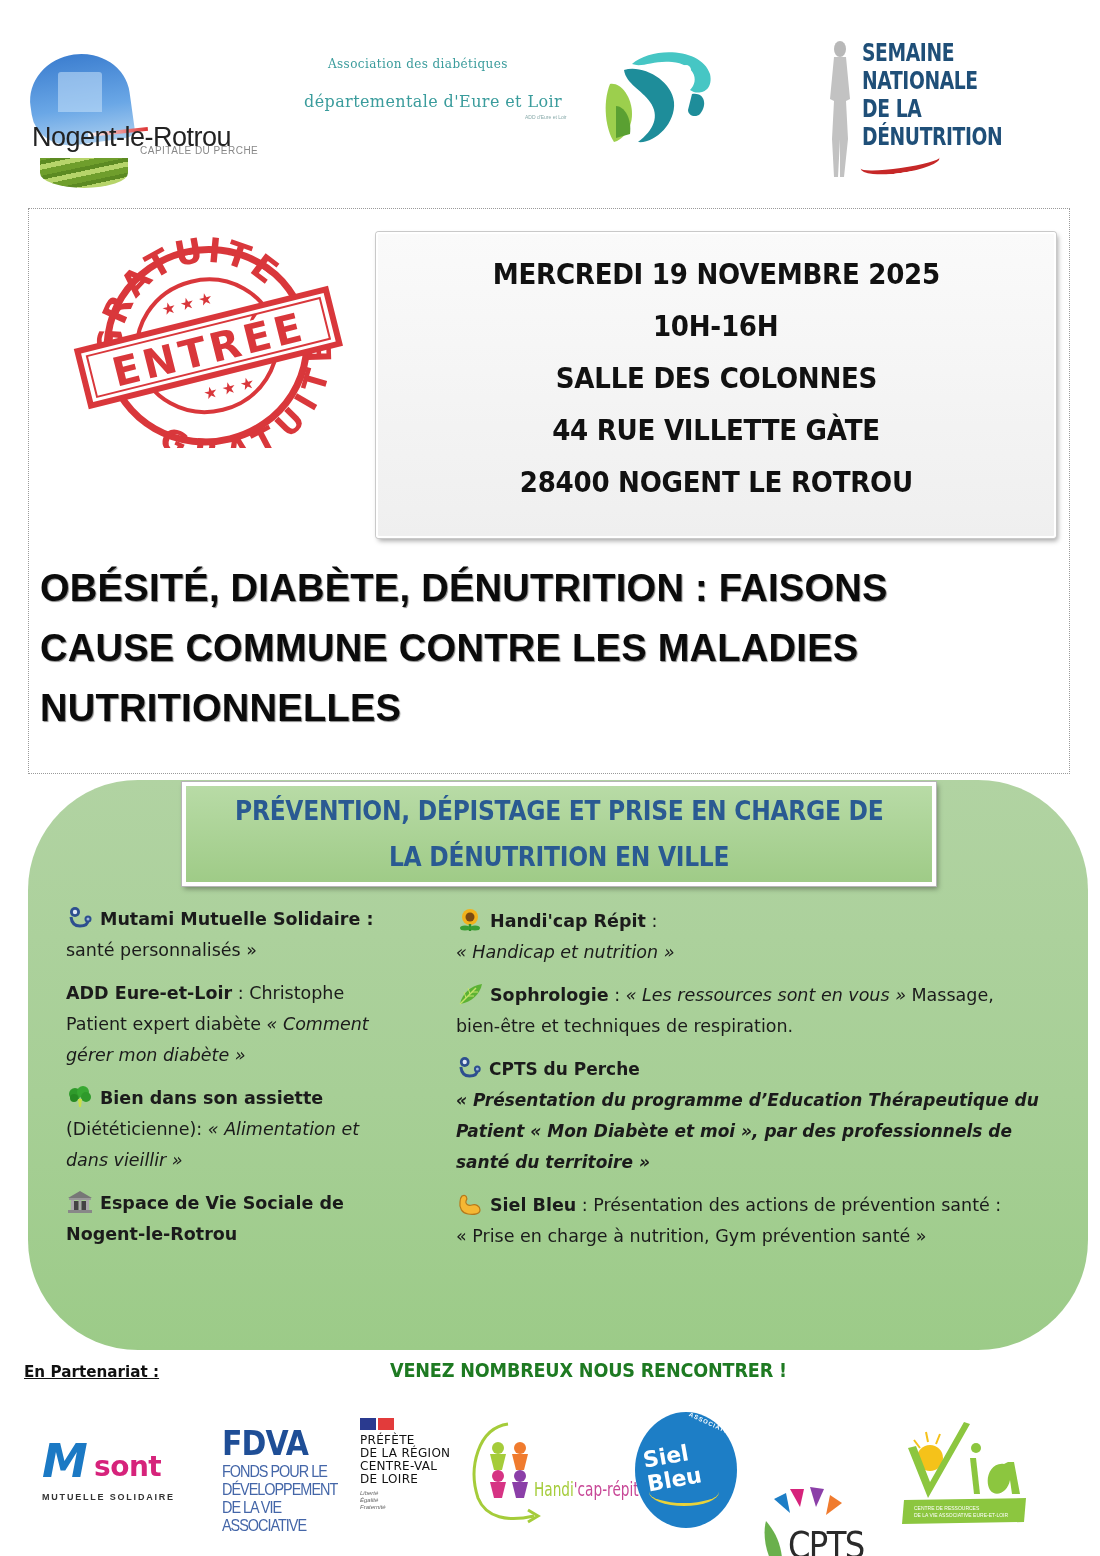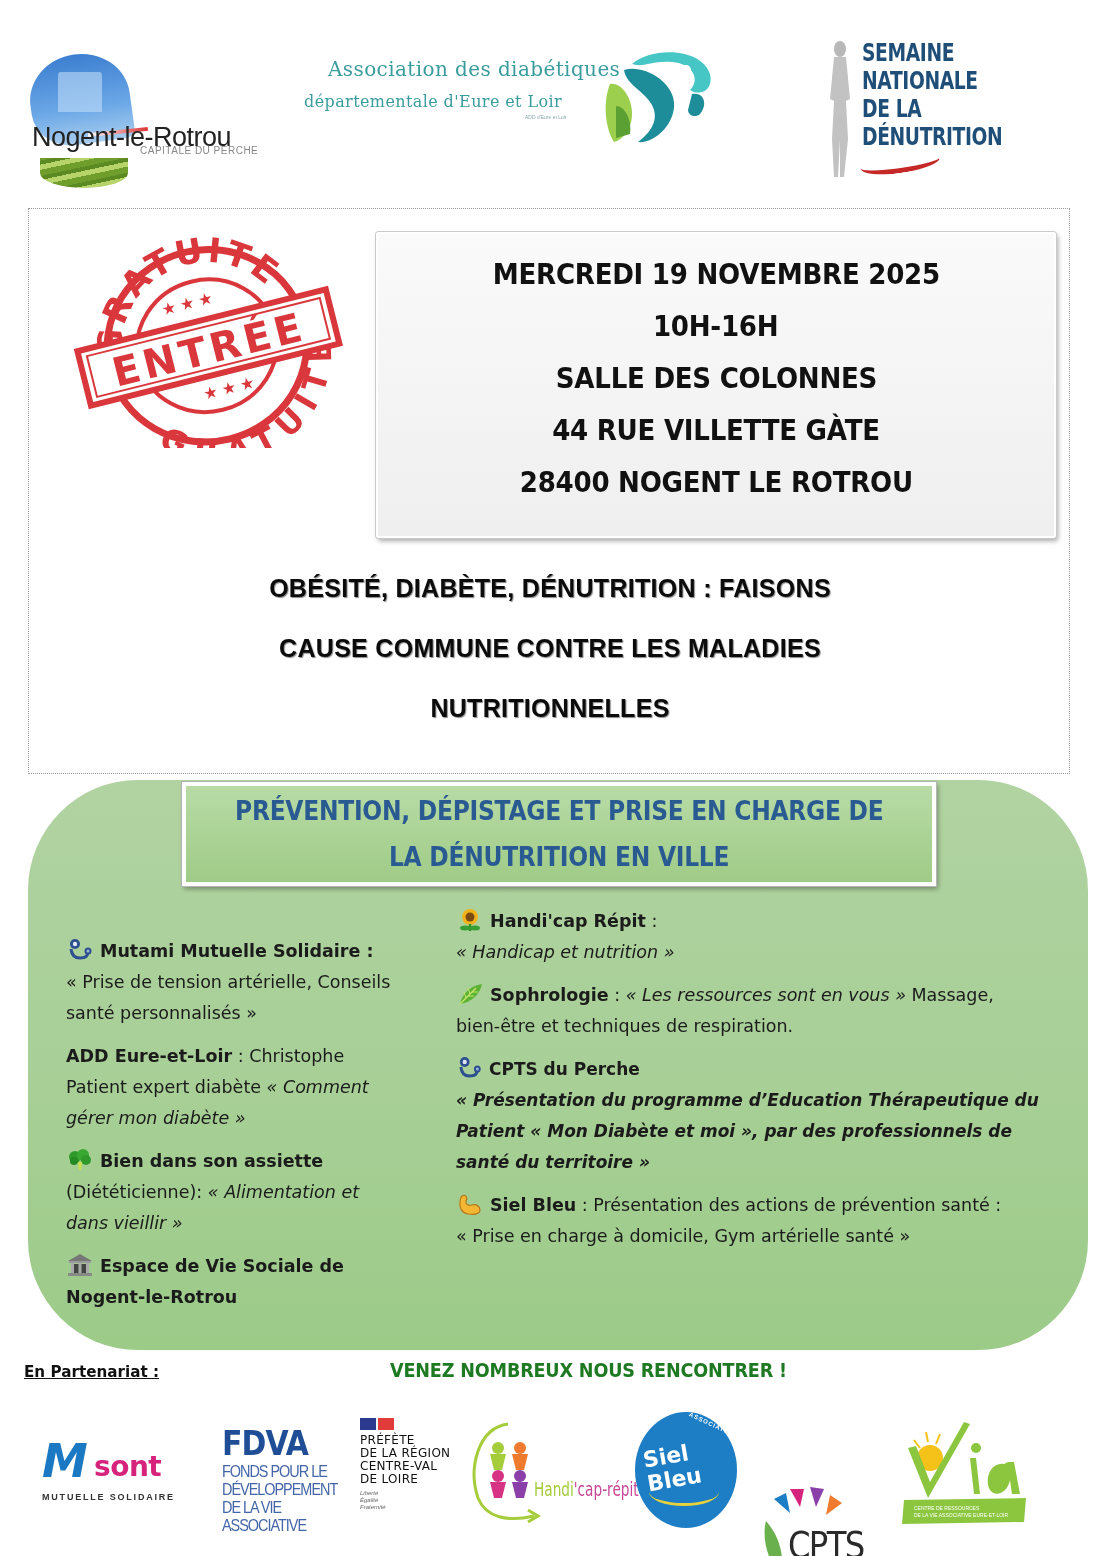--- a/index.html
+++ b/index.html
@@ -13,21 +13,21 @@
     background: linear-gradient(180deg, #3d7fd0 0%, #6aa7e6 60%, #a8cdef 100%); transform: rotate(-8deg); }
   .nogent-castle { position: absolute; left: 30px; top: 22px; width: 44px; height: 40px; background: rgba(200,225,250,.55); border-radius: 3px 3px 0 0; }
   .nogent-flag { position: absolute; left: 60px; top: 80px; width: 60px; height: 4px; background: linear-gradient(90deg,#fff,#d33); transform: rotate(-6deg); }
   .nogent-name { position: absolute; left: 4px; top: 72px; font-size: 27px; color: #222; letter-spacing: -0.5px; font-family: "Liberation Sans", sans-serif; }
   .nogent-sub { position: absolute; left: 112px; top: 95px; font-size: 10px; color: #888; letter-spacing: 0.5px; }
   .nogent-field { position: absolute; left: 12px; top: 108px; width: 88px; height: 30px; border-radius: 0 0 50% 50%;
     background: repeating-linear-gradient(-12deg, #6f9e2c 0 6px, #b6d46a 6px 11px, #5c8a22 11px 15px); }
 
   .add-logo { left: 300px; top: 40px; width: 420px; height: 110px; }
   .add-text1, .add-text2 { position: absolute; font-family: "DejaVu Serif", "Liberation Serif", serif; color: #3a9c9c; }
-  .add-text1 { left: 28px; top: 17px; font-size: 20px; letter-spacing: 0.4px; }
+  .add-text1 { left: 28px; top: 17px; font-size: 12px; letter-spacing: 0.4px; }
   .add-text2 { left: 4px; top: 52px; font-size: 16px; letter-spacing: 0.4px; }
   .add-text3 { position: absolute; left: 225px; top: 74px; font-size: 5px; color: #8aa; }
   .add-mark { position: absolute; left: 302px; top: 4px; width: 112px; height: 106px; }
 
   .snd-logo { left: 820px; top: 35px; width: 180px; height: 150px; }
   .snd-figure { position: absolute; left: 6px; top: 4px; width: 28px; height: 140px; }
   .snd-text { position: absolute; left: 42px; top: 4px; font-family: "DejaVu Sans", sans-serif; font-weight: bold; font-size: 24px; line-height: 28px;
     color: #1f4f78; transform: scaleX(0.78); transform-origin: left top; letter-spacing: -0.5px; }
   .snd-swoosh { position: absolute; left: 40px; top: 118px; width: 80px; height: 20px; border-bottom: 5px solid #c62828; border-radius: 0 0 60% 60%; transform: rotate(-8deg); }
 
@@ -36,37 +36,37 @@
 
   .stamp { position: absolute; left: 50px; top: 228px; width: 310px; height: 220px; }
 
   .info-box { position: absolute; left: 376px; top: 232px; width: 680px; height: 306px;
     background: linear-gradient(180deg, #fafafa 0%, #efefef 100%);
     border: 2px solid #ffffff; box-shadow: 0 0 0 1px #c9c9c9, 2px 3px 5px rgba(0,0,0,.35); border-radius: 3px;
     display: flex; flex-direction: column; align-items: center; padding-top: 14px; }
   .info-line { font-family: "DejaVu Sans", sans-serif; font-weight: bold; font-size: 29px; line-height: 52px; color: #111;
     transform: scaleX(0.9); letter-spacing: -0.3px; white-space: nowrap; }
 
-  .main-title { position: absolute; left: 40px; top: 558px; width: 1020px; text-align: center;
-    font-family: "Liberation Sans", sans-serif; font-weight: bold; font-size: 25px; line-height: 60px; color: #0b0b0b;
+  .main-title { position: absolute; left: 40px; top: 558px; width: 1020px; text-align: left;
+    font-family: "Liberation Sans", sans-serif; font-weight: bold; font-size: 38px; line-height: 60px; color: #0b0b0b;
     letter-spacing: 0.3px; text-shadow: 1px 1px 1px #888; }
 
   
   .green-panel { position: absolute; left: 28px; top: 780px; width: 1060px; height: 570px;
     background: linear-gradient(180deg, #b1d3a2 0%, #a7cf96 55%, #9ccb88 100%);
     border-radius: 110px 110px 110px 110px; }
   .green-header { position: absolute; left: 182px; top: 782px; width: 754px; height: 104px;
     background: linear-gradient(180deg, #b8dba6 0%, #9fcb87 100%);
     border: 4px solid #ffffff; box-shadow: 0 0 0 1px #b5b5b5, 2px 3px 5px rgba(0,0,0,.35);
     display: flex; flex-direction: column; align-items: center; justify-content: center; }
   .green-header-line { font-family: "DejaVu Sans", sans-serif; font-weight: bold; font-size: 26px; line-height: 46px; color: #2a5a92;
     transform: scaleX(0.9); letter-spacing: -0.3px; white-space: nowrap; }
 
   .col { position: absolute; font-family: "DejaVu Sans", sans-serif; font-size: 17.5px; line-height: 31px; color: #1b1b1b; }
-  .col-left { left: 66px; top: 904px; width: 370px; margin-top: 32px; }
+  .col-left { left: 66px; top: 904px; width: 370px; }
   .col-right { left: 456px; top: 906px; width: 600px; }
   .entry { margin-bottom: 12px; }
   .entry p { white-space: nowrap; }
   .entry .name { font-weight: bold; }
   .entry i { font-style: italic; }
   .entry .bi { font-weight: bold; font-style: italic; }
   .ico { display: inline-block; width: 28px; height: 24px; vertical-align: -5px; margin-right: 6px; }
   .ico svg { width: 28px; height: 24px; }
   .tight p { transform: scaleX(0.97); transform-origin: left; }
 
@@ -195,21 +195,20 @@
   <div class="entry">
     <p><span class="ico">
       <svg viewBox="0 0 28 24">
             <circle cx="9" cy="6" r="5" fill="#2d4f8f"></circle>
             <circle cx="9" cy="6" r="2.2" fill="#dfe8f5"></circle>
             <path d="M5 11 Q6 20 14 20 Q22 20 22 14" stroke="#2d4f8f" stroke-width="3" fill="none"></path>
             <circle cx="22" cy="13" r="3.5" fill="#2d4f8f"></circle>
             <circle cx="22" cy="13" r="1.5" fill="#9fb6da"></circle>
           </svg>
     </span><span class="name">Mutami Mutuelle Solidaire</span><span class="name"> :</span></p>
-    <p>« Prise de tension artérielle, Conseils</p>
     <p>santé personnalisés »</p>
   </div>
   <div class="entry">
     <p><span class="name">ADD Eure-et-Loir</span><span> : Christophe</span></p>
     <p><span>Patient expert diabète </span><i>« Comment</i></p>
     <p><i>gérer mon diabète »</i></p>
   </div>
   <div class="entry">
     <p><span class="ico">
       <svg viewBox="0 0 28 24">
@@ -276,21 +275,21 @@
     <p class="bi">« Présentation du programme d’Education Thérapeutique du</p>
     <p class="bi">Patient « Mon Diabète et moi », par des professionnels de</p>
     <p class="bi">santé du territoire »</p>
   </div>
   <div class="entry">
     <p><span class="ico">
       <svg viewBox="0 0 28 24">
             <path d="M6 4 C10 2 12 6 10 9 C9 12 12 14 16 13 C20 12 24 14 24 18 C24 22 18 23 12 22 C6 21 3 16 4 10 C4 7 5 5 6 4 Z" fill="#f5b733" stroke="#b5791b" stroke-width="1.2"></path>
           </svg>
     </span><span class="name">Siel Bleu</span><span> : Présentation des actions de prévention santé :</span></p>
-    <p>« Prise en charge à domicile, Gym artérielle santé »</p>
+    <p>« Prise en charge à nutrition, Gym prévention santé »</p>
   </div>
 </div>
 
 <div class="partner-label">En Partenariat :</div>
 <div class="cta">VENEZ NOMBREUX NOUS RENCONTRER !</div>
 
 <div class="partner mutami">
   <span class="mutami-m">M</span>
   <span class="mutami-rest">sont</span>
   <span class="mutami-sub">MUTUELLE SOLIDAIRE</span>

